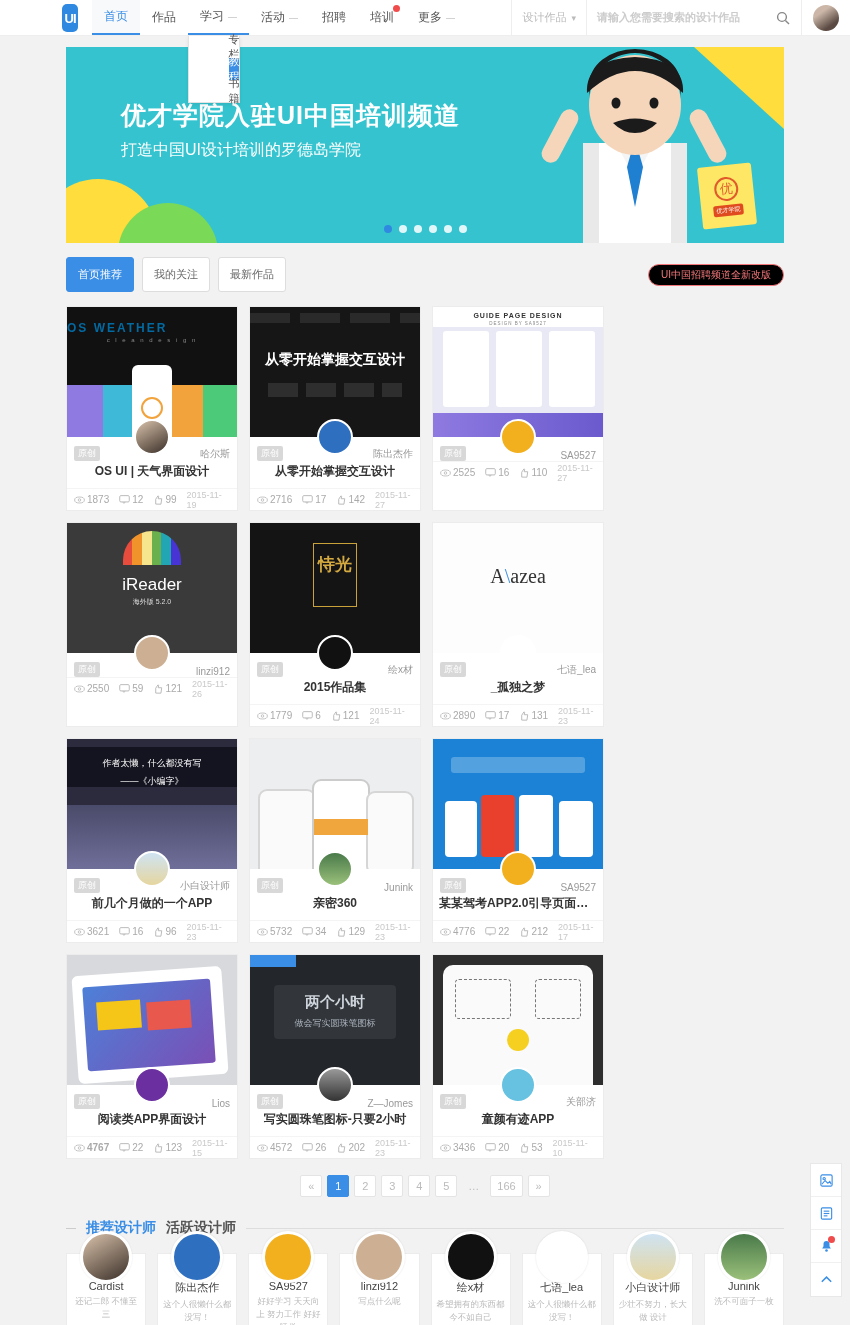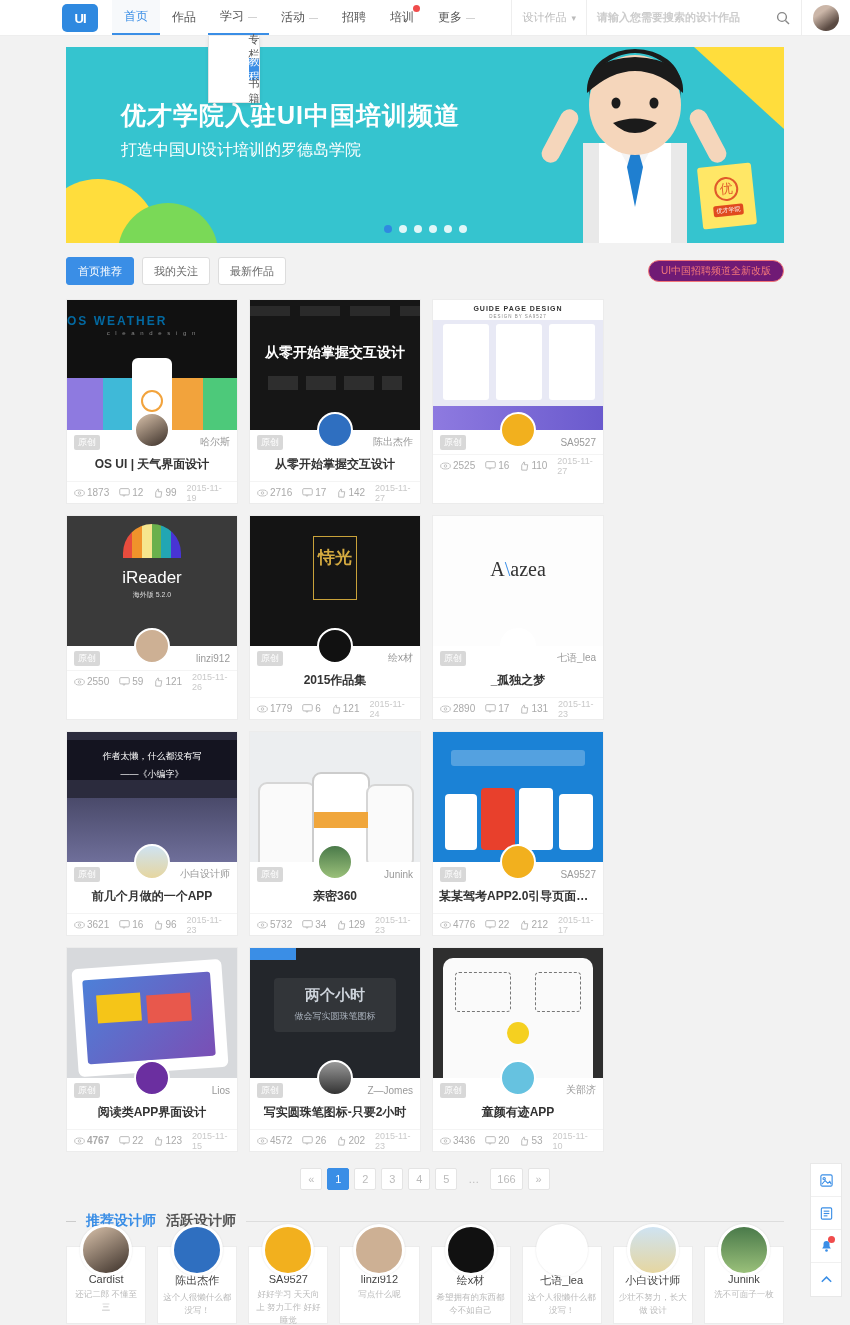--- a/index.html
+++ b/index.html
@@ -8,21 +8,21 @@
     font-family: "Liberation Sans", "DejaVu Sans", sans-serif;
     background: #f2f2f2; color: #333; overflow: hidden;
     position: relative; font-size: 12px;
   }
 
   
   .header {
     height: 36px; background: #fff; display: flex; align-items: stretch;
     border-bottom: 1px solid #eee; position: relative; z-index: 40;
   }
-  .logo { width: 36px; height: 28px; margin: 4px 0 0 62px; background: #2f89e0;
+  .logo { width: 16px; height: 28px; margin: 4px 0 0 62px; background: #2f89e0;
     border-radius: 5px; color: #fff; font-weight: bold; font-size: 13px;
     display: flex; align-items: center; justify-content: center; letter-spacing: -1px; }
   .nav { display: flex; align-items: stretch; margin-left: 14px; }
   .nav-item { padding: 0 12px; display: flex; align-items: center; font-size: 12px;
     color: #555; position: relative; cursor: pointer; }
   .nav-item.active { color: #3a8ee6; background: #f7f9fb; border-bottom: 2px solid #3a8ee6; }
   .nav-item.open { border-bottom: 2px solid #3a8ee6; }
   .nav-item .caret { margin-left: 4px; color: #bbb; font-size: 9px; }
   .nav-badge { position: absolute; top: 5px; right: 6px; width: 7px; height: 7px;
     background: #f04c4c; border-radius: 50%; }
@@ -64,33 +64,33 @@
   .b-note-tx { font-size: 6px; color: #c24a1f; margin-top: 4px; background:#e04a1f;
     color:#fff; padding:1px 3px; border-radius:2px; }
   .b-dots { position: absolute; left: 0; right: 0; bottom: 10px; display: flex;
     justify-content: center; gap: 7px; }
   .b-dots i { width: 8px; height: 8px; border-radius: 50%; background: #fff; opacity: .85;
     display: block; cursor: pointer; }
   .b-dots i.on { background: #2f89e0; opacity: 1; }
 
   
   .filterbar { width: 718px; margin: 14px auto 0; display: flex; align-items: center; }
-  .f-tab { height: 28px; padding: 0 11px; border: 1px solid #ddd; background: #fff;
+  .f-tab { height: 35px; padding: 0 11px; border: 1px solid #ddd; background: #fff;
     border-radius: 3px; font-size: 11px; color: #666; display: flex; align-items: center;
     margin-right: 8px; cursor: pointer; }
   .f-tab.on { background: #3a8ee6; border-color: #3a8ee6; color: #fff; }
   .f-badge { margin-left: auto; height: 22px; padding: 0 12px; border: 1px solid #f2777a;
     border-radius: 11px; color: #f2777a; font-size: 10px; display: flex;
-    align-items: center; background: #701a75; cursor: pointer; }
+    align-items: center; background: #000000; cursor: pointer; }
 
   
   .grid { width: 718px; margin: 14px auto 0; display: flex; flex-wrap: wrap; gap: 11px; }
   .card { width: 172px; background: #fff; border: 1px solid #ececec; }
   .card-thumb { height: 130px; position: relative; overflow: hidden; }
-  .card-meta { height: 24px; display: flex; align-items: center; padding: 0 7px;
+  .card-meta { height: 24px; display: flex; align-items: flex-end; padding: 0 7px;
     position: relative; }
   .tag-orig { background: #d8d8d8; color: #fff; font-size: 9px; padding: 1px 4px; border-radius: 2px; }
   .card-av { position: absolute; left: 50%; top: -18px; transform: translateX(-50%);
     width: 36px; height: 36px; border-radius: 50%; border: 2px solid #fff; overflow: hidden; }
   .card-author { margin-left: auto; font-size: 10px; color: #999; }
   .card-title { text-align: center; font-size: 12px; font-weight: bold; color: #333;
     padding: 2px 6px 8px; white-space: nowrap; overflow: hidden; text-overflow: ellipsis; }
   .card-stats { height: 22px; display: flex; align-items: center; padding: 0 7px;
     border-top: 1px solid #f4f4f4; font-size: 10px; color: #aaa; gap: 4px; }
   .card-stats .st { display: flex; align-items: center; gap: 2px; margin-right: 6px; }

